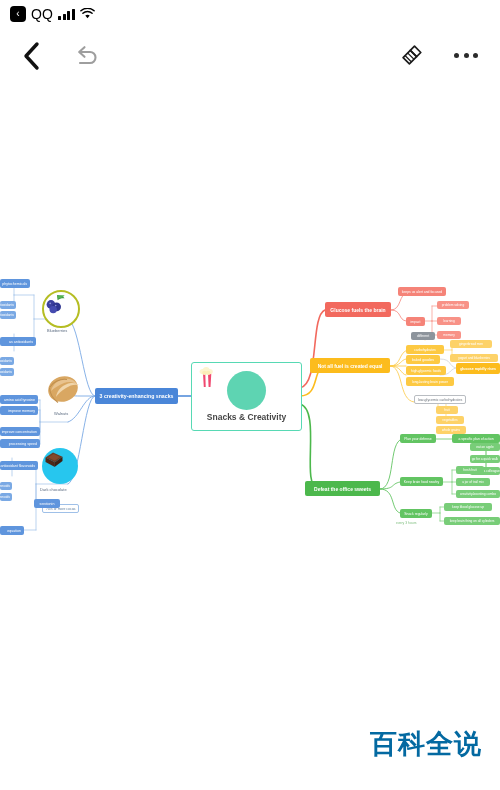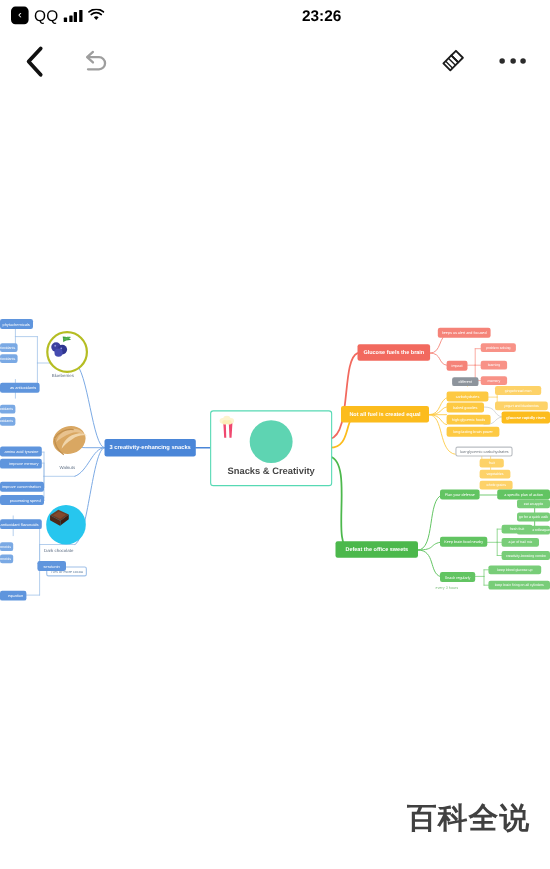--- a/index.html
+++ b/index.html
@@ -49,21 +49,21 @@
     display:flex;align-items:center;
     padding:0 22px;box-sizing:border-box;
   }
   .tb-left{display:flex;align-items:center;gap:32px;}
   .tb-right{margin-left:auto;display:flex;align-items:center;gap:30px;}
   .tb-btn{display:flex;align-items:center;justify-content:center;cursor:pointer;}
   .dots{display:flex;gap:4.5px;}
   .dots span{width:5px;height:5px;border-radius:50%;background:#2b2b2b;display:block;}
 
   
-  .canvas{position:absolute;left:0;top:81px;width:500px;height:620px;overflow:hidden;}
+  .canvas{position:absolute;left:0;top:70px;width:500px;height:620px;overflow:hidden;}
   .canvas svg{position:absolute;left:0;top:0;}
 
   .node{
     position:absolute;box-sizing:border-box;
     color:#fff;white-space:nowrap;
     display:flex;align-items:center;justify-content:center;
     border-radius:2px;
   }
   
   .central{
@@ -107,21 +107,21 @@
   .n-gr-main{background:#4cb84c;font-size:5px;font-weight:600;padding:0 6px;}
   .n-gr{background:#62c462;font-size:3.4px;padding:0 3px;}
   .n-gr-sm{background:#78cd78;font-size:3.2px;padding:0 3px;}
   .lbl-gr{position:absolute;color:#7fbf7f;font-size:3.4px;white-space:nowrap;}
 
   
   .watermark{
     position:absolute;right:18px;bottom:32px;text-align:center;
   }
   .wm-main{
-    font-size:27px;font-weight:700;color:#404040;letter-spacing:1px;
+    font-size:27px;font-weight:700;color:#0369a1;letter-spacing:1px;
     line-height:1.05;
   }
   .wm-sub{font-size:12px;color:#9a9a9a;margin-top:3px;letter-spacing:.6px;}
 </style>
 </head>
 <body>
 
 <div class="statusbar">
   <div class="sb-left">
     <span class="sb-back-chip">‹</span>
@@ -133,21 +133,20 @@
         <i></i>
       </span>
     <span>
       <svg width="15" height="11" viewBox="0 0 15 11">
         <path d="M7.5 10.2 5.3 7.6a3.4 3.4 0 0 1 4.4 0Z" fill="#000"></path>
         <path d="M2.9 5.2a6.9 6.9 0 0 1 9.2 0" stroke="#000" stroke-width="1.5" fill="none" stroke-linecap="round"></path>
         <path d="M0.9 2.8a9.9 9.9 0 0 1 13.2 0" stroke="#000" stroke-width="1.5" fill="none" stroke-linecap="round"></path>
       </svg>
     </span>
   </div>
-  <div class="sb-center">23:26</div>
 </div>
 
 <div class="toolbar">
   <div class="tb-left">
     <span class="tb-btn">
       <svg width="19" height="30" viewBox="0 0 19 30">
         <path d="M15 3 4 15l11 12" fill="none" stroke="#111" stroke-width="3.4" stroke-linecap="round" stroke-linejoin="round"></path>
       </svg>
     </span>
     <span class="tb-btn">

